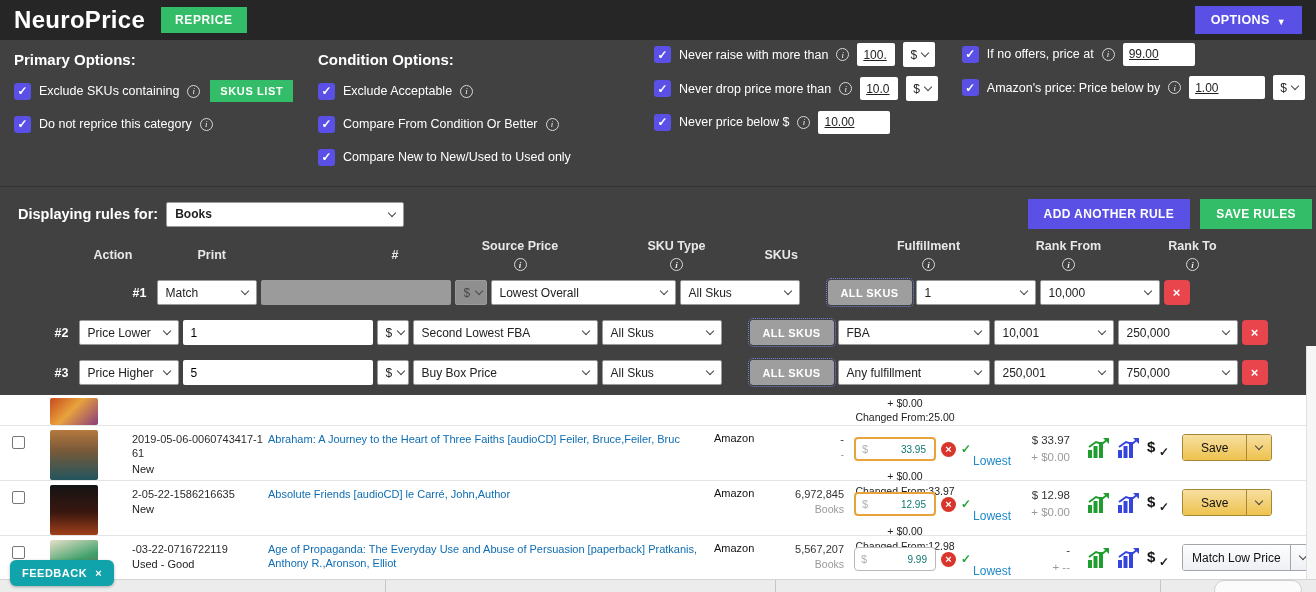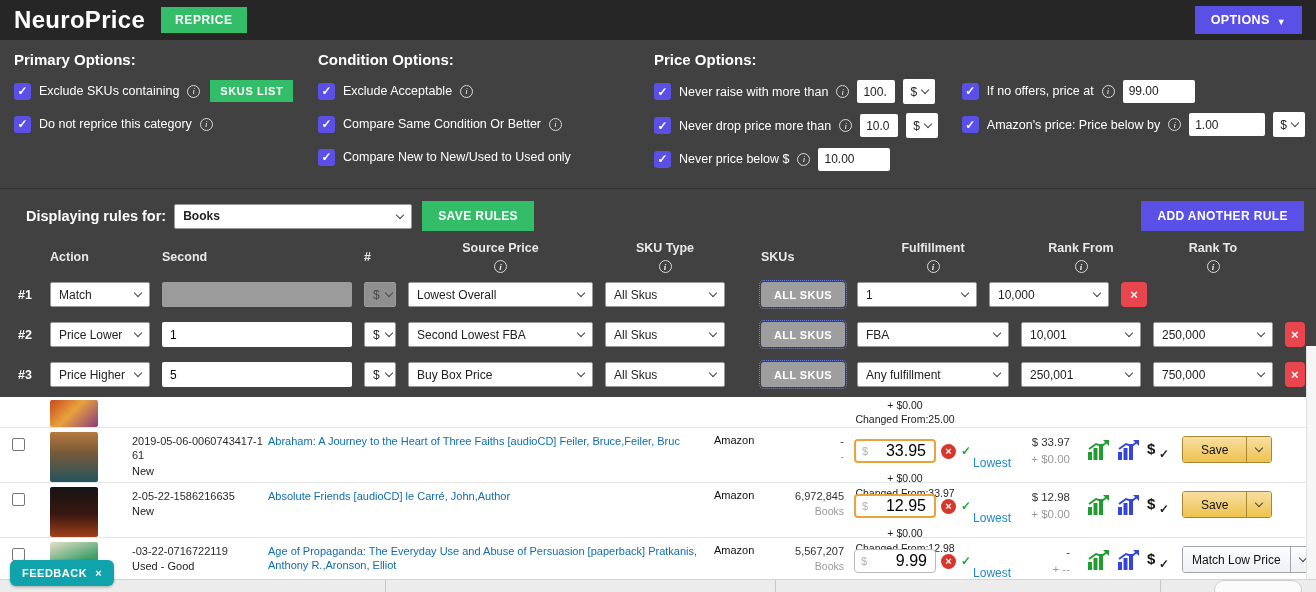--- a/index.html
+++ b/index.html
@@ -16,35 +16,35 @@
   
   .options{background:#414141;display:flex;padding:2px 0 8px 14px;border-bottom:1px solid #333;}
   .opt-col-primary{width:304px;}
   .opt-col-condition{width:336px;}
   .opt-col-price{flex:1;}
   .opt-heading{color:#fff;font-weight:bold;font-size:15px;margin:9px 0 11px;}
   .opt-item{display:flex;align-items:center;gap:8px;margin-bottom:9px;color:#fff;font-size:12.5px;min-height:24px;}
   .cb{width:17px;height:17px;background:#5a50e6;border-radius:3px;color:#fff;font-size:12px;font-weight:bold;display:flex;align-items:center;justify-content:center;flex:none;cursor:pointer;}
   .info{width:13px;height:13px;border:1px solid #d9d9d9;border-radius:50%;display:inline-flex;align-items:center;justify-content:center;flex:none;color:#eee;font-family:"Liberation Serif",serif;font-size:9px;font-style:italic;}
   .info::after{content:"i";}
-  .mini-input{height:23px;border:none;border-radius:2px;padding:0 6px;font-size:12px;font-family:inherit;color:#222;}
+  .mini-input{height:23px;border:none;border-radius:2px;padding:0 6px;font-size:12px;font-family:inherit;color:#222;text-decoration:underline;}
   .w36{width:38px;} .w72{width:72px;} .w76{width:76px;}
   .unit-select{background:#fff;height:25px;border-radius:2px;display:flex;align-items:center;gap:5px;padding:0 7px;font-size:12px;color:#222;cursor:pointer;}
   .chev{width:6px;height:6px;border-right:1.6px solid #444;border-bottom:1.6px solid #444;transform:rotate(45deg);margin-top:-3px;flex:none;}
   .price-cols{display:flex;gap:24px;align-items:flex-start;}
 
   
-  .rules{background:#414141;padding:6px 12px 8px;}
+  .rules{background:#414141;padding:6px 4px 8px;}
   .rules-top{display:flex;align-items:center;margin:6px 0 10px;}
   .rules-label{color:#fff;font-weight:bold;font-size:14.5px;margin-right:8px;padding-left:14px;}
   .sel{background:#fff;border:1px solid #9a9a9a;border-radius:2px;height:25px;display:flex;align-items:center;justify-content:space-between;padding:0 8px;font-size:12px;color:#222;cursor:pointer;gap:6px;}
   .sel-cat{width:238px;font-weight:bold;}
   .btn-add{background:#5a50e6;font-size:12px;padding:8px 16px;margin-left:auto;letter-spacing:.4px;}
   .btn-saverules{background:#34bd68;font-size:12px;padding:8px 16px;margin-left:10px;letter-spacing:.4px;}
-  .rrow{display:flex;gap:12px;align-items:center;}
+  .rrow{display:flex;gap:4px;align-items:center;justify-content:center;}
   .rules-head{color:#e8e8e8;font-size:12.5px;font-weight:bold;margin-bottom:9px;}
   .rules-head .hcell{display:flex;align-items:center;gap:5px;flex-direction:column;}
   .rule-row{margin-bottom:15px;}
   .rule-row:last-child{margin-bottom:2px;}
   .w-num{width:26px;flex:none;} .w-action{width:100px;flex:none;} .w-amount{width:190px;flex:none;}
   .w-unit{width:32px;flex:none;} .w-source{width:185px;flex:none;} .w-skutype{width:120px;flex:none;}
   .w-skus{width:84px;flex:none;margin-left:24px;} .w-ful{width:152px;flex:none;}
   .w-rfrom{width:120px;flex:none;} .w-rto{width:120px;flex:none;}
   .rule-num{color:#fff;font-weight:bold;font-size:12.5px;text-align:center;}
   .amount-input{height:25px;border:none;border-radius:2px;padding:0 8px;font-size:12px;width:100%;font-family:inherit;}
@@ -69,21 +69,21 @@
   .cond{color:#222;margin-top:1px;}
   .c-title{flex:1;color:#0f6db3;padding:2px 10px 0 4px;line-height:1.3;overflow:hidden;cursor:pointer;}
   .c-chan{width:60px;flex:none;padding-top:2px;color:#111;}
   .c-rank{width:70px;flex:none;text-align:right;line-height:1.35;padding-top:2px;}
   .rank-sub{color:#999;font-size:10.5px;}
   .c-price{width:158px;flex:none;padding-left:10px;}
   .pi-row{display:flex;align-items:center;gap:5px;}
   .pinput{width:82px;height:24px;border:2px solid #e8a33d;border-radius:4px;display:flex;align-items:center;padding:0 6px;background:#fff;}
   .pinput.gray{border:1px solid #b9b9b9;}
   .dollar{color:#b0b0b0;font-size:11px;}
-  .bare{border:none;outline:none;flex:1;min-width:0;text-align:right;font-size:16px;font-family:inherit;color:#000000;background:transparent;}
+  .bare{border:none;outline:none;flex:1;min-width:0;text-align:right;font-size:10px;font-family:inherit;color:#0f766e;background:transparent;}
   .redx{width:15px;height:15px;border-radius:50%;background:#d8352b;color:#fff;font-size:11px;font-weight:bold;display:flex;align-items:center;justify-content:center;flex:none;cursor:pointer;}
   .lowest{display:flex;align-items:center;gap:2px;font-size:12px;}
   .lowchk{color:#21a637;font-weight:bold;}
   .lowtxt{color:#2089c9;margin-top:24px;}
   .p-sub{width:102px;text-align:center;font-size:10.5px;color:#222;line-height:1.4;margin-top:1px;}
   .c-comp{width:68px;flex:none;text-align:right;line-height:1.5;padding-top:2px;font-size:11.5px;}
   .comp-sub{color:#999;}
   .c-icons{width:112px;flex:none;display:flex;align-items:flex-start;justify-content:center;gap:7px;padding-top:8px;}
   .icon-chart{cursor:pointer;}
   .dolcheck{position:relative;font-weight:bold;font-size:15px;color:#111;cursor:pointer;width:18px;}
@@ -137,31 +137,30 @@
 
     <div class="opt-col-condition">
       <div class="opt-heading">Condition Options:</div>
       <div class="opt-item">
         <span class="cb">✓</span>
         <span>Exclude Acceptable</span>
         <span class="info"></span>
       </div>
       <div class="opt-item">
         <span class="cb">✓</span>
-        <span>Compare Same Condition Or Better</span>
+        <span>Compare From Condition Or Better</span>
         <span class="info"></span>
       </div>
       <div class="opt-item">
         <span class="cb">✓</span>
         <span>Compare New to New/Used to Used only</span>
       </div>
     </div>
 
     <div class="opt-col-price">
-      <div class="opt-heading">Price Options:</div>
       <div class="price-cols">
         <div>
           <div class="opt-item">
             <span class="cb">✓</span>
             <span>Never raise with more than</span>
             <span class="info"></span>
             <input class="mini-input w36" value="100." style="">
             <span class="unit-select">
                 <span>$</span>
                 <span class="chev"></span>
@@ -206,28 +205,28 @@
     </div>
   </div>
 
   <div class="rules">
     <div class="rules-top">
       <span class="rules-label">Displaying rules for:</span>
       <span class="sel sel-cat">
           <span>Books</span>
           <span class="chev"></span>
         </span>
+      <button class="btn btn-add">ADD ANOTHER RULE</button>
       <button class="btn btn-saverules">SAVE RULES</button>
-      <button class="btn btn-add">ADD ANOTHER RULE</button>
     </div>
 
     <div class="rrow rules-head">
       <span class="w-num"></span>
       <span class="w-action">Action</span>
-      <span class="w-amount">Second</span>
+      <span class="w-amount">Print</span>
       <span class="w-unit">#</span>
       <span class="w-source hcell">
           <span>Source Price</span>
           <span class="info"></span>
         </span>
       <span class="w-skutype hcell">
           <span>SKU Type</span>
           <span class="info"></span>
         </span>
       <span class="w-skus" style="margin-left:24px">SKUs</span>

